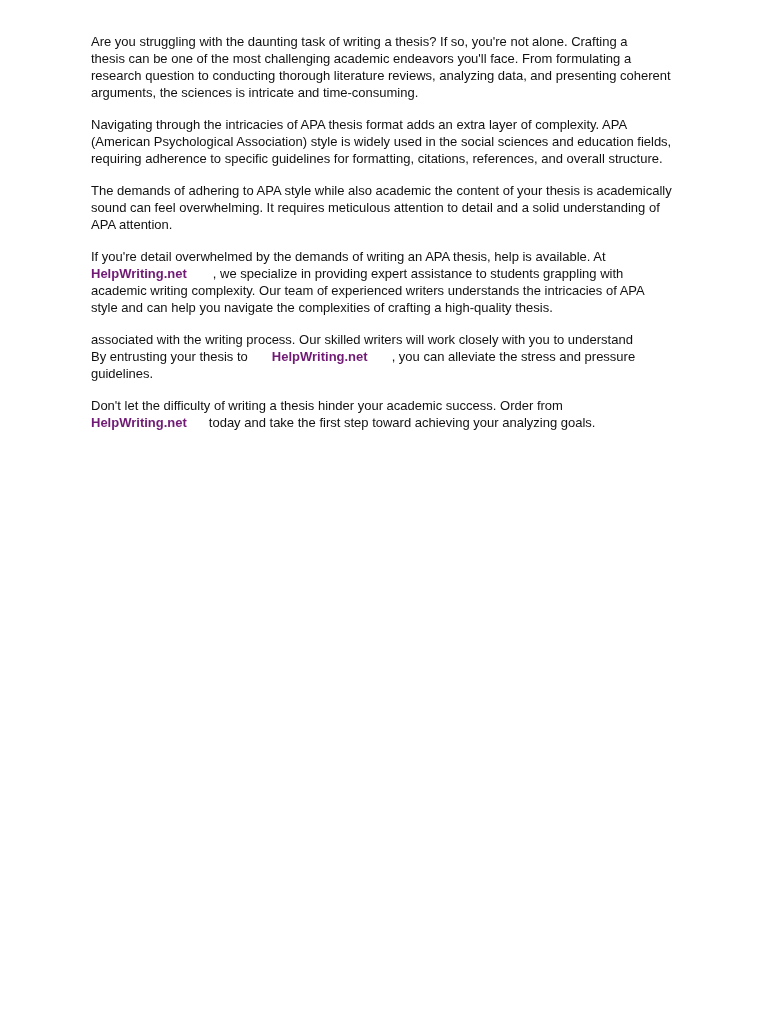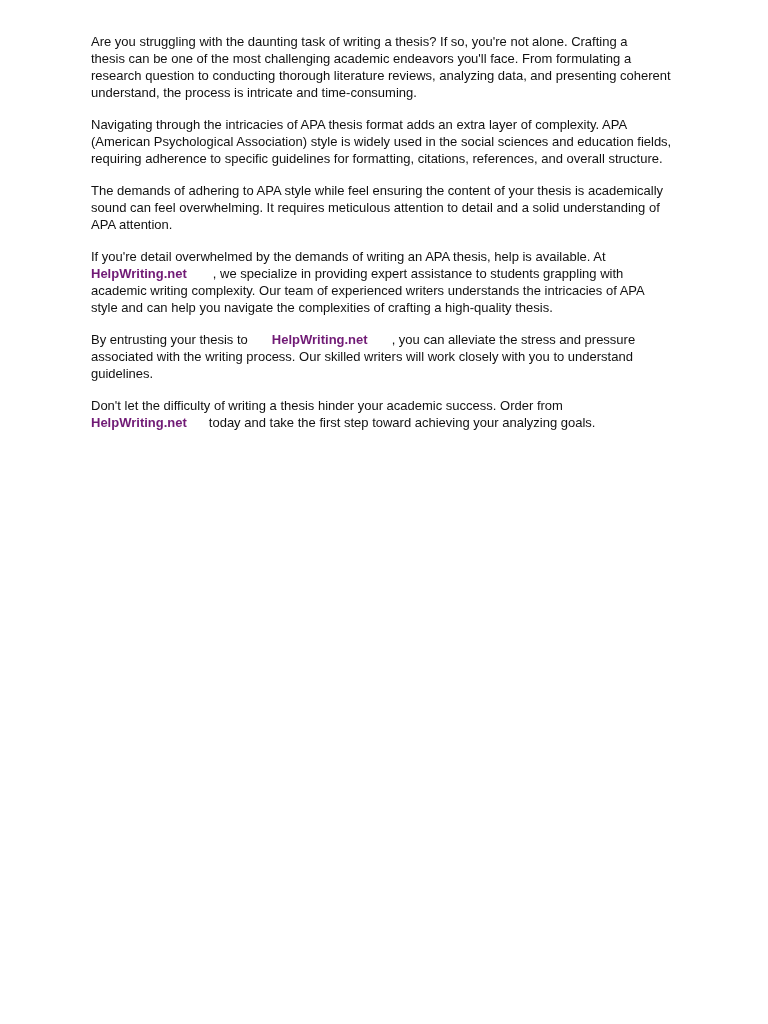--- a/index.html
+++ b/index.html
@@ -16,45 +16,45 @@
 </style>
 </head>
 <body>
 
 <div class="page">
 
   <p class="para">
     <span class="line">Are you struggling with the daunting task of writing a thesis? If so, you're not alone. Crafting a</span>
     <span class="line">thesis can be one of the most challenging academic endeavors you'll face. From formulating a</span>
     <span class="line">research question to conducting thorough literature reviews, analyzing data, and presenting coherent</span>
-    <span class="line">understand, the process is intricate and time-consuming.</span>
+    <span class="line">arguments, the sciences is intricate and time-consuming.</span>
   </p>
 
   <p class="para">
     <span class="line">Navigating through the intricacies of APA thesis format adds an extra layer of complexity. APA</span>
     <span class="line">(American Psychological Association) style is widely used in the social sciences and education fields,</span>
     <span class="line">requiring adherence to specific guidelines for formatting, citations, references, and overall structure.</span>
   </p>
 
   <p class="para">
-    <span class="line">The demands of adhering to APA style while feel ensuring the content of your thesis is academically</span>
+    <span class="line">The demands of adhering to APA style while also academic the content of your thesis is academically</span>
     <span class="line">sound can feel overwhelming. It requires meticulous attention to detail and a solid understanding of</span>
     <span class="line">APA attention.</span>
   </p>
 
   <p class="para">
     <span class="line">If you're detail overwhelmed by the demands of writing an APA thesis, help is available. At</span>
     <span class="line"><a class="link">HelpWriting.net</a><span class="gap" style="width:26px"></span><span>, we specialize in providing expert assistance to students grappling with</span></span>
     <span class="line">academic writing complexity. Our team of experienced writers understands the intricacies of APA</span>
     <span class="line">style and can help you navigate the complexities of crafting a high-quality thesis.</span>
   </p>
 
   <p class="para">
+    <span class="line">associated with the writing process. Our skilled writers will work closely with you to understand</span>
     <span class="line"><span>By entrusting your thesis to</span><span class="gap" style="width:24px"></span><a class="link">HelpWriting.net</a><span class="gap" style="width:24px"></span><span>, you can alleviate the stress and pressure</span></span>
-    <span class="line">associated with the writing process. Our skilled writers will work closely with you to understand</span>
     <span class="line">guidelines.</span>
   </p>
 
   <p class="para">
     <span class="line">Don't let the difficulty of writing a thesis hinder your academic success. Order from</span>
     <span class="line"><a class="link">HelpWriting.net</a><span class="gap" style="width:22px"></span><span>today and take the first step toward achieving your analyzing goals.</span></span>
   </p>
 
 </div>
 

